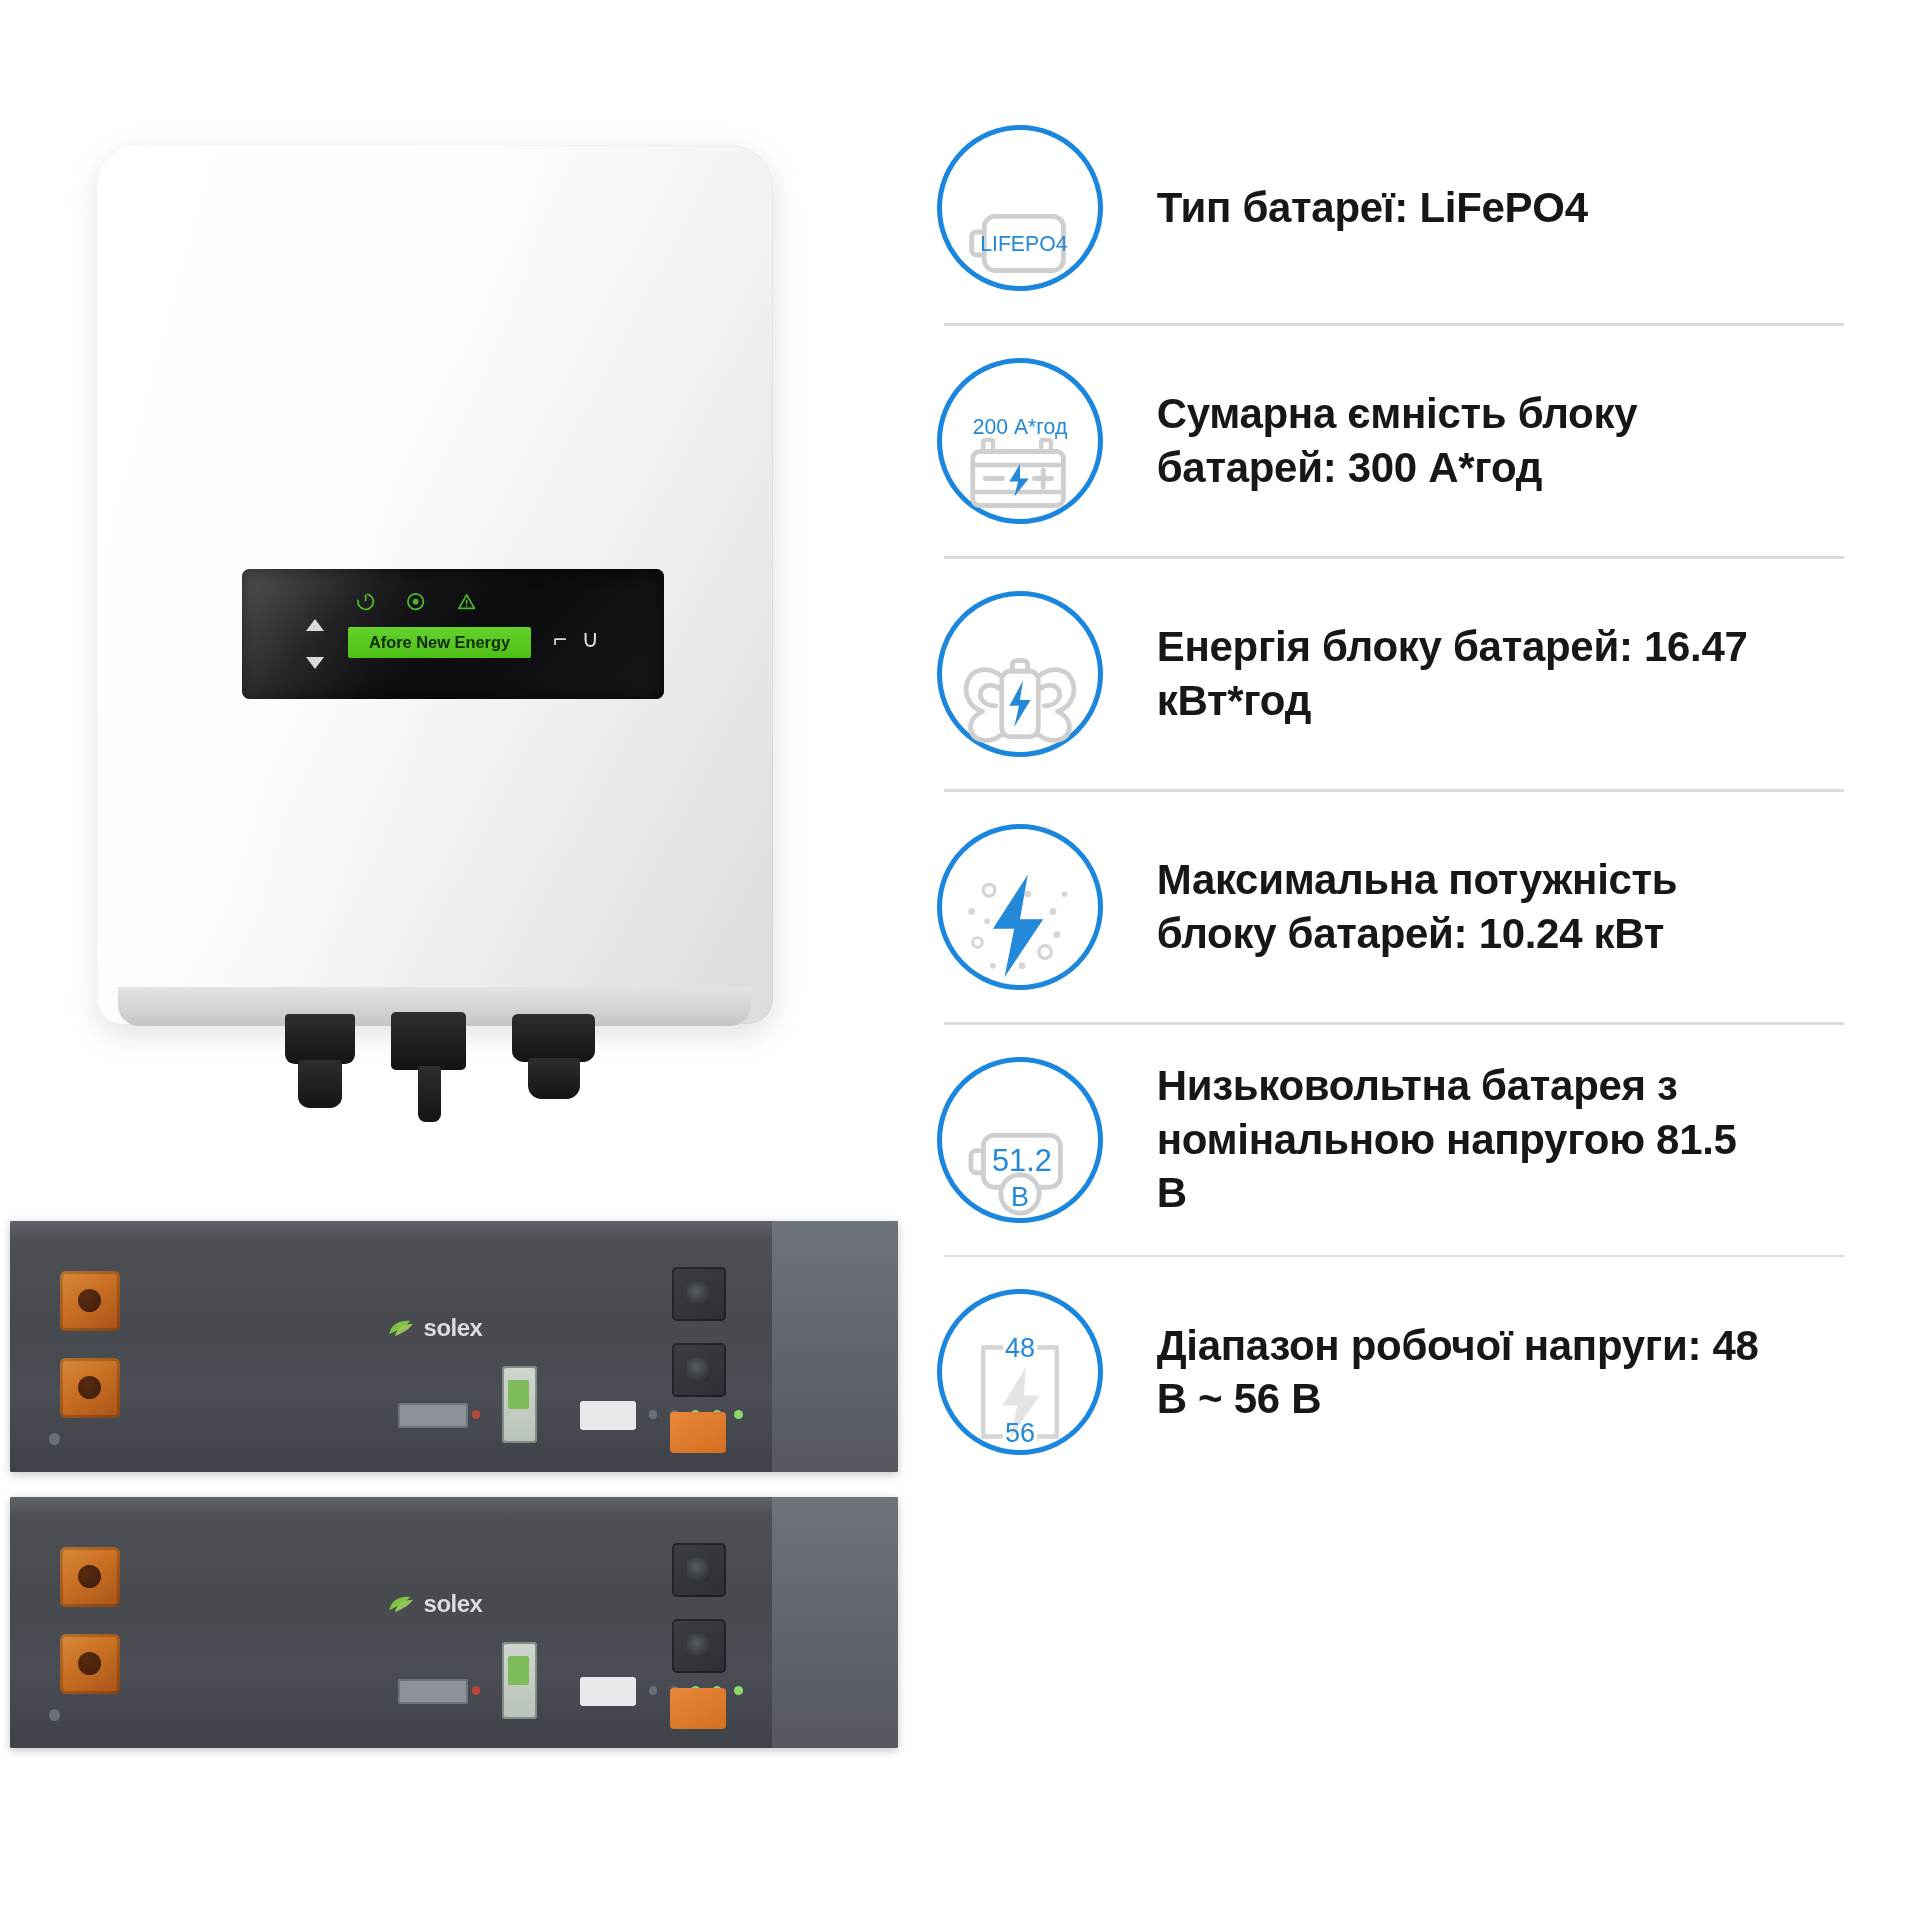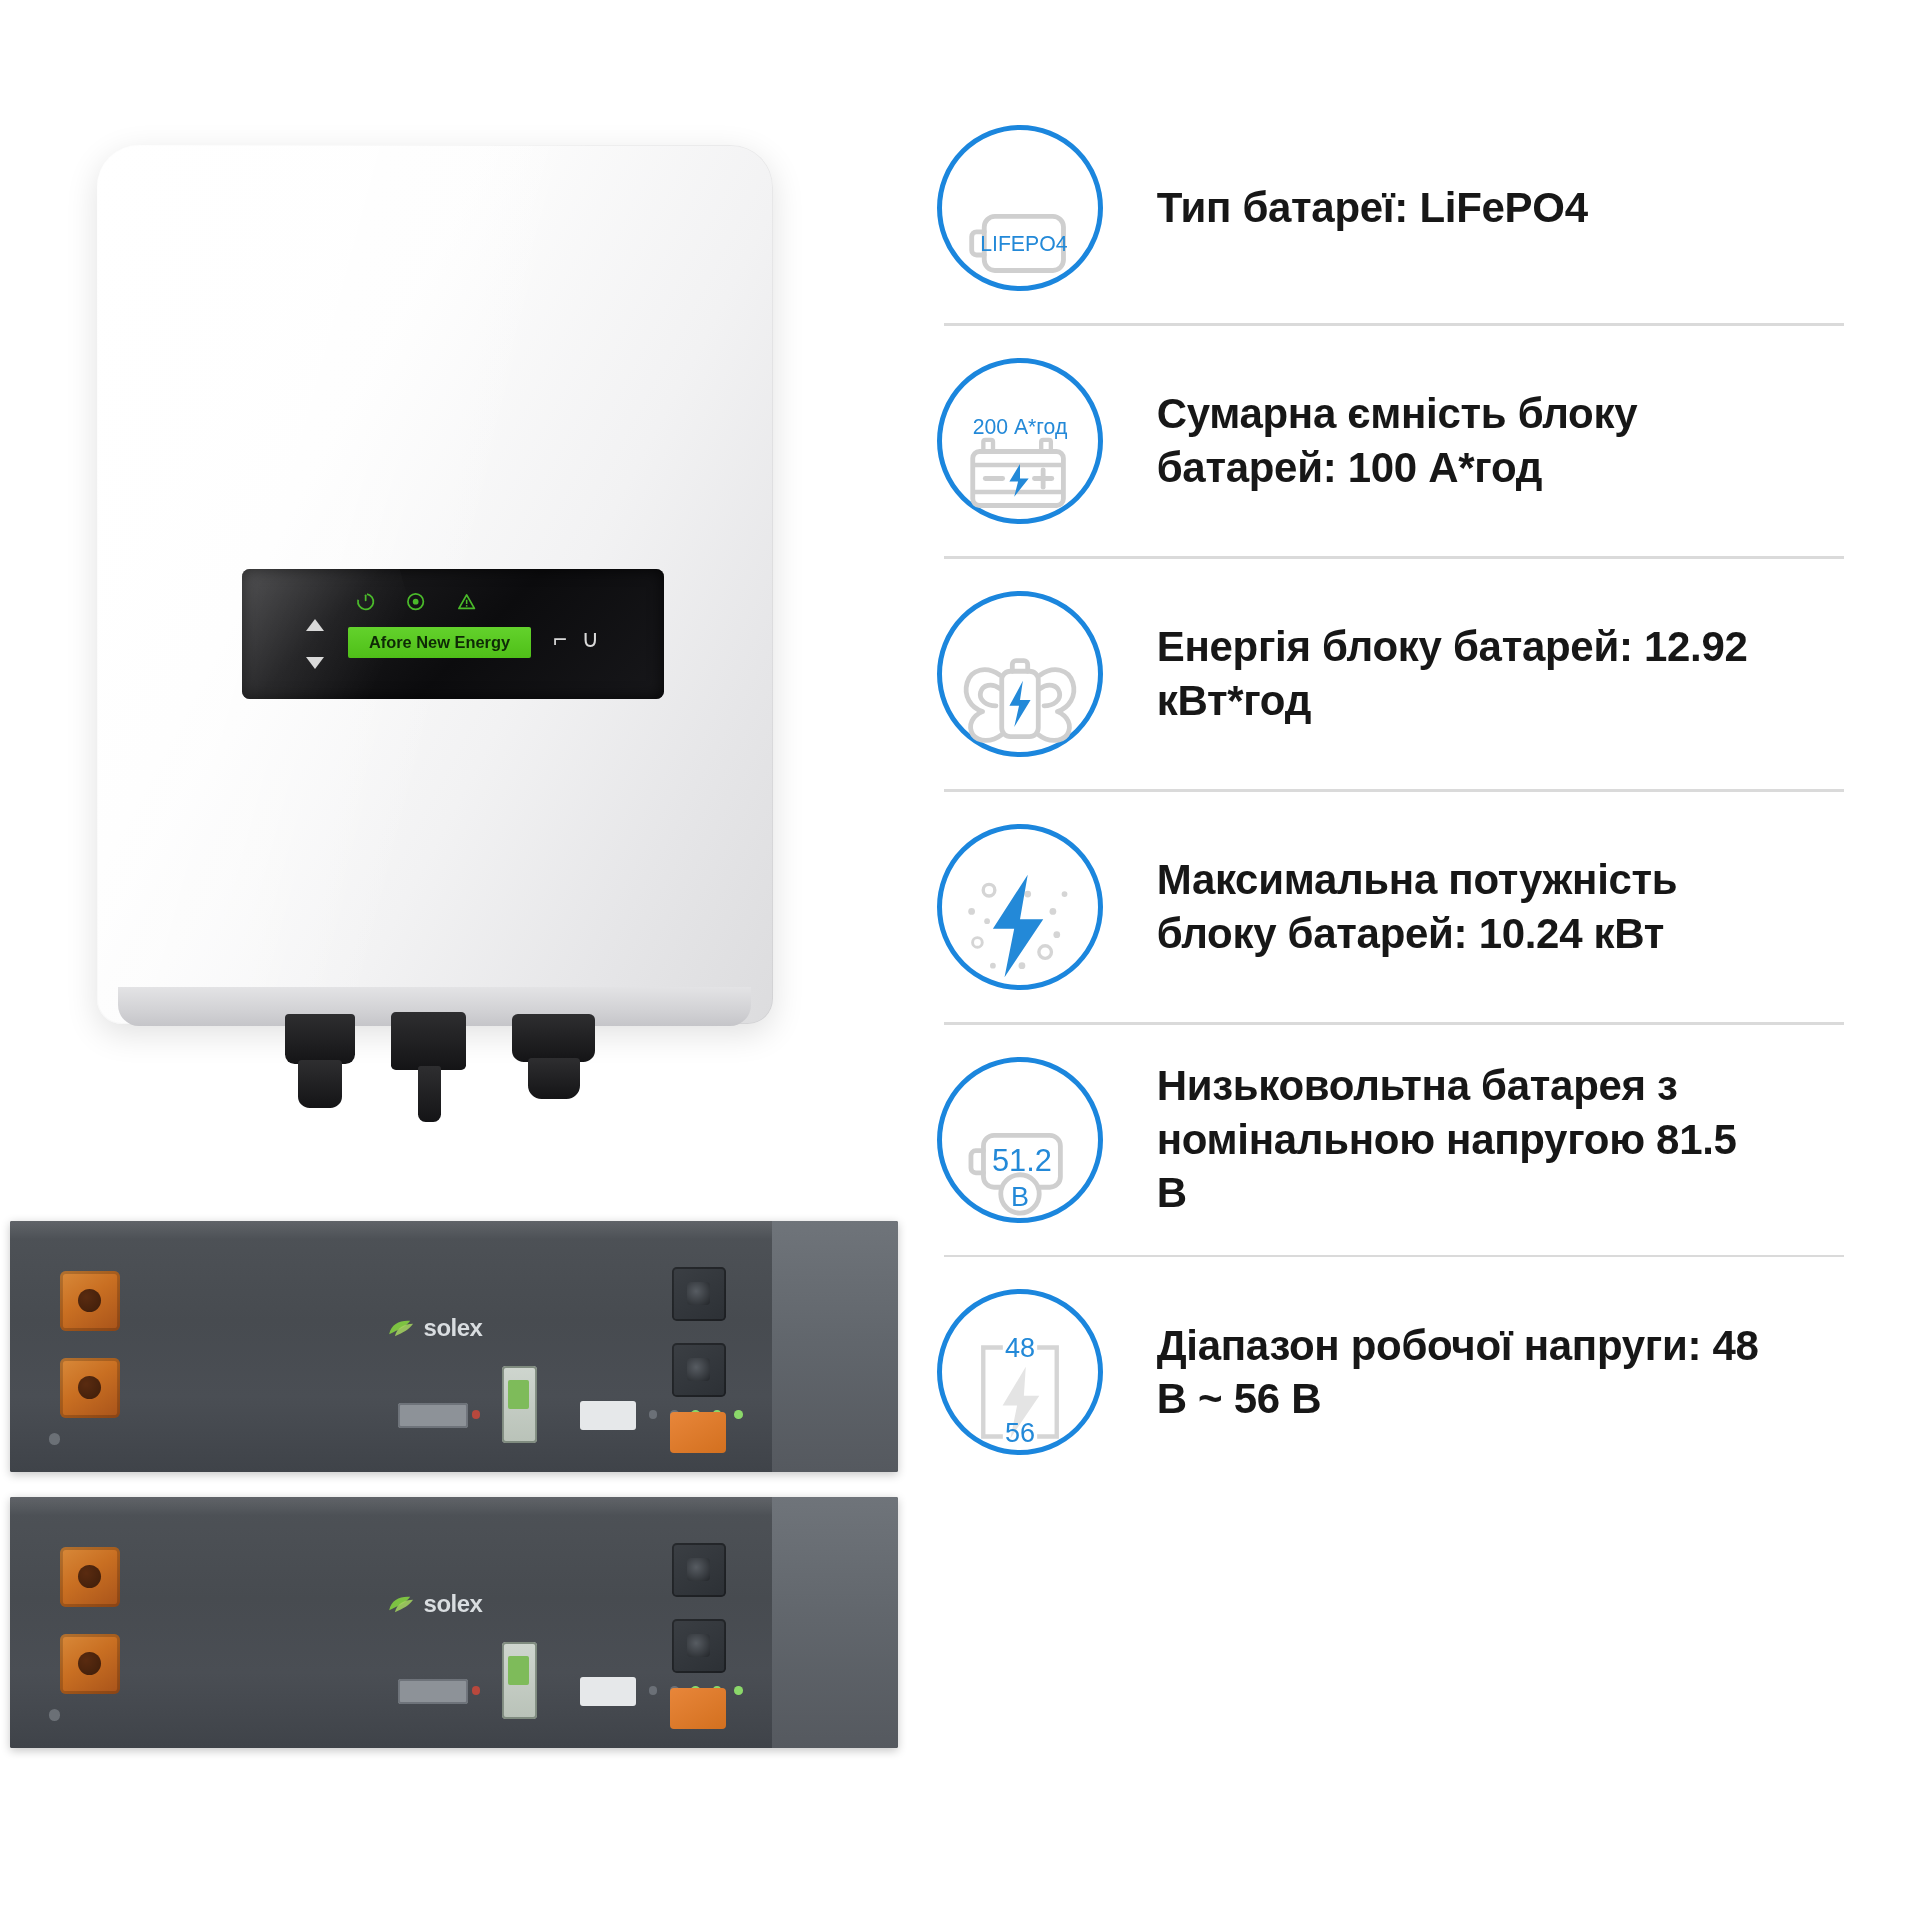--- a/index.html
+++ b/index.html
@@ -545,39 +545,39 @@
           <rect x="85" y="30" width="10" height="12" rx="2" fill="none" stroke="#cfcfcf" stroke-width="4.5"></rect>
           <rect x="14" y="42" width="94" height="56" rx="7" fill="none" stroke="#cfcfcf" stroke-width="5"></rect>
           <line x1="14" y1="56" x2="108" y2="56" stroke="#cfcfcf" stroke-width="4.5"></line>
           <line x1="14" y1="84" x2="108" y2="84" stroke="#cfcfcf" stroke-width="4.5"></line>
           <line x1="27" y1="70" x2="45" y2="70" stroke="#cfcfcf" stroke-width="5" stroke-linecap="round"></line>
           <line x1="78" y1="70" x2="96" y2="70" stroke="#cfcfcf" stroke-width="5" stroke-linecap="round"></line>
           <line x1="87" y1="61" x2="87" y2="79" stroke="#cfcfcf" stroke-width="5" stroke-linecap="round"></line>
           <path d="M63 55 L52 73 h9 l-4 16 L72 70 h-9 z" fill="#2389d8"></path>
         </svg>
       </div>
-      <div class="spec-text">Сумарна ємність блоку батарей: 100 А*год</div>
+      <div class="spec-text">Сумарна ємність блоку батарей: 300 А*год</div>
     </div>
     <div class="divider"></div>
 
     <div class="spec-row">
       <div class="icon-circle">
         <svg width="126" height="100" viewBox="0 0 130 104">
           <g fill="none" stroke="#cfcfcf" stroke-width="5" stroke-linecap="round" stroke-linejoin="round">
             <path d="M44 24 C30 14 14 18 10 32 C6 46 14 58 26 62 C16 66 10 76 16 86 C22 94 36 94 46 86"></path>
             <path d="M44 38 C36 32 26 34 24 42 C22 50 30 56 40 56"></path>
             <path d="M86 24 C100 14 116 18 120 32 C124 46 116 58 104 62 C114 66 120 76 114 86 C108 94 94 94 84 86"></path>
             <path d="M86 38 C94 32 104 34 106 42 C108 50 100 56 90 56"></path>
             <rect x="46" y="20" width="38" height="68" rx="9"></rect>
             <path d="M57 20 v-7 a4 4 0 0 1 4 -4 h8 a4 4 0 0 1 4 4 v7"></path>
           </g>
           <path d="M68 30 L54 56 h10 l-5 22 L76 50 h-11 z" fill="#2389d8"></path>
         </svg>
       </div>
-      <div class="spec-text">Енергія блоку батарей: 12.92 кВт*год</div>
+      <div class="spec-text">Енергія блоку батарей: 16.47 кВт*год</div>
     </div>
     <div class="divider"></div>
 
     <div class="spec-row">
       <div class="icon-circle">
         <svg width="120" height="120" viewBox="0 0 124 124">
           <g fill="#d5d5d5">
             <circle cx="30" cy="26" r="6" fill="none" stroke="#d5d5d5" stroke-width="3.5"></circle>
             <circle cx="88" cy="90" r="6.5" fill="none" stroke="#d5d5d5" stroke-width="3.5"></circle>
             <circle cx="18" cy="80" r="5" fill="none" stroke="#d5d5d5" stroke-width="3"></circle>

